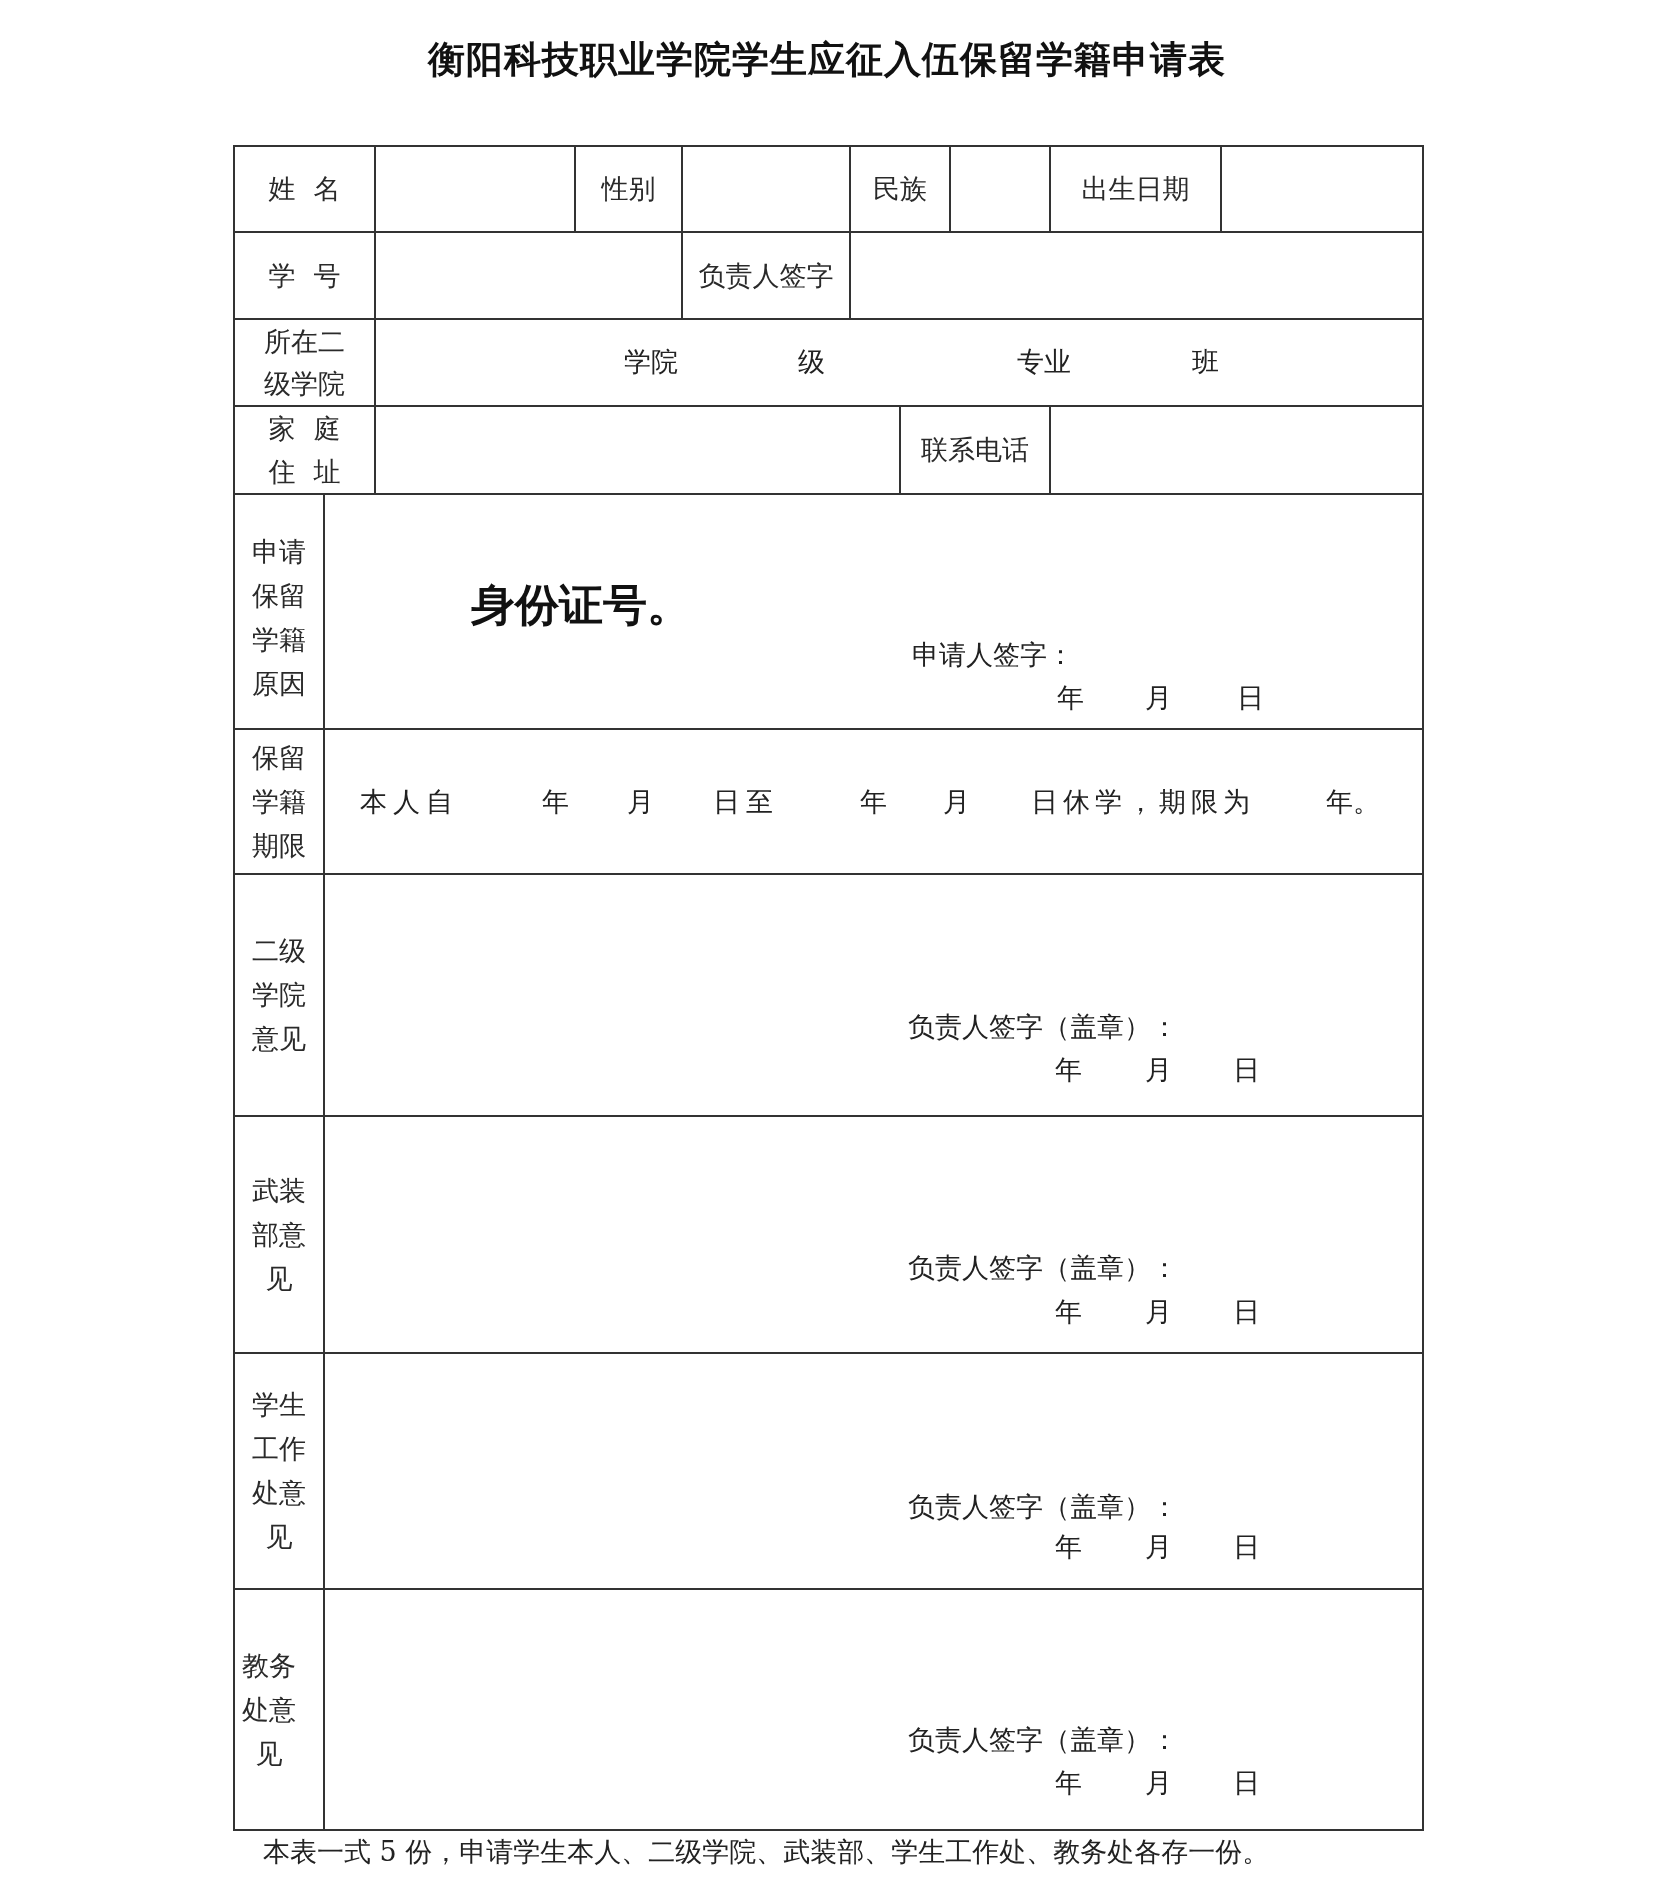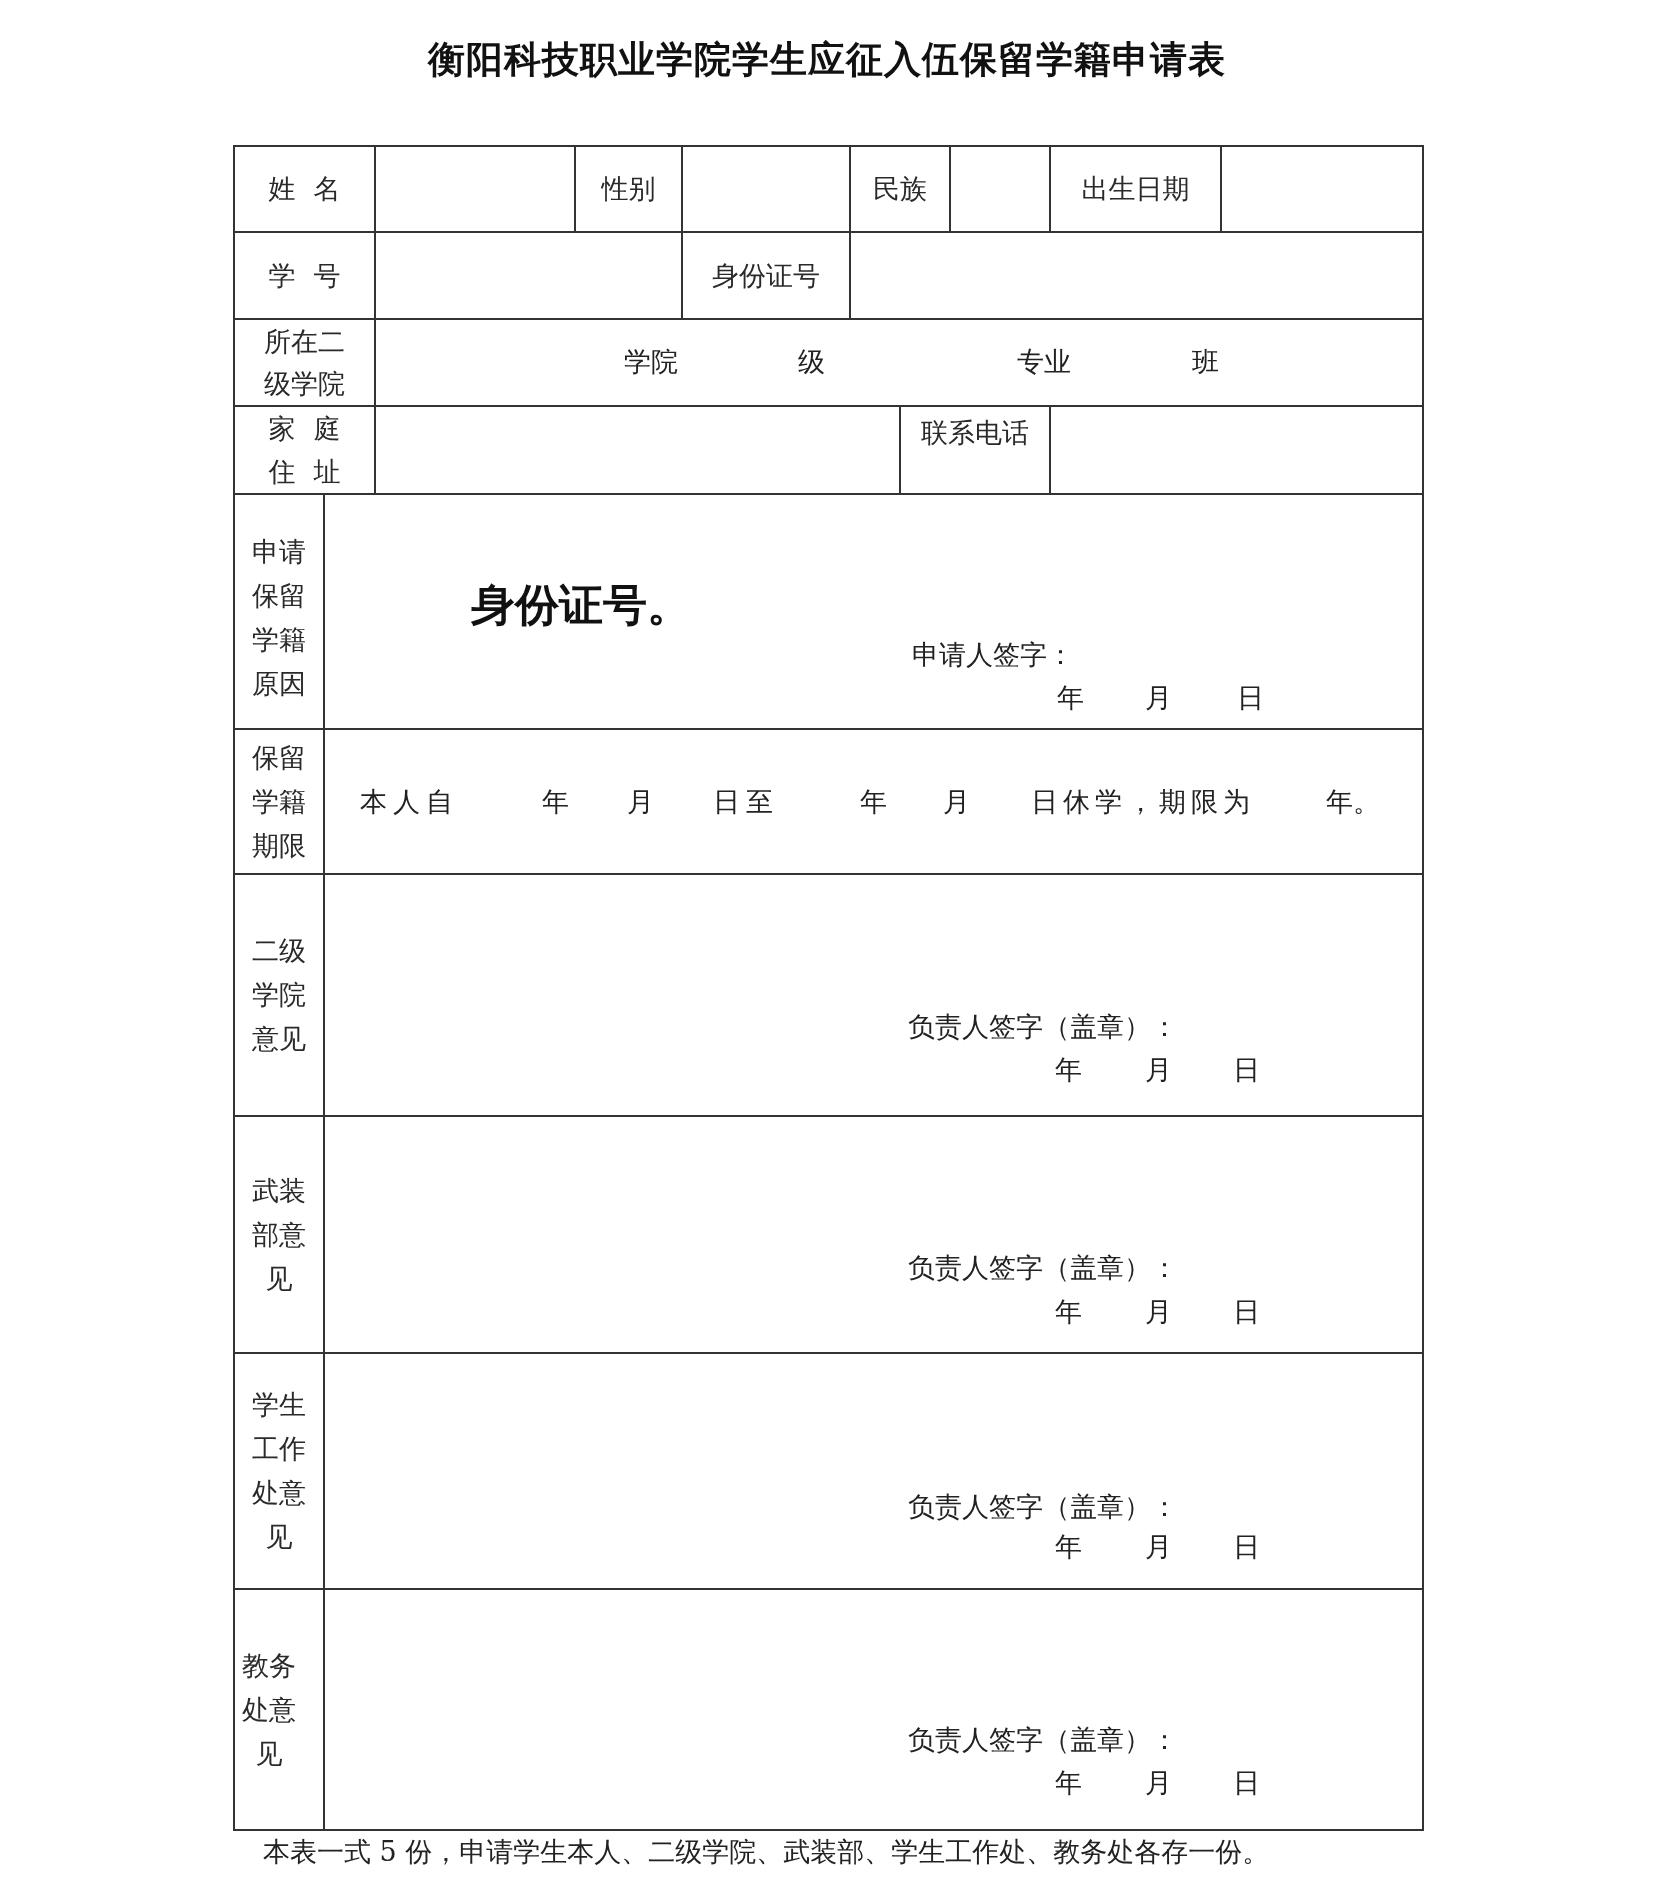--- a/index.html
+++ b/index.html
@@ -68,21 +68,21 @@
 <div class="cell" style="left:1051px;top:147px;width:169px;height:84px">出生日期</div>
 <div class="cell input" style="left:1222px;top:147px;width:200px;height:84px"></div>
 
 <div class="cell" style="left:235px;top:233px;width:139px;height:85px">
   <div style="display:flex;justify-content:space-between;width:72px">
     <span>学</span>
     <span>号</span>
   </div>
 </div>
 <div class="cell input" style="left:376px;top:233px;width:305px;height:85px"></div>
-<div class="cell" style="left:683px;top:233px;width:166px;height:85px">身份证号</div>
+<div class="cell" style="left:683px;top:233px;width:166px;height:85px">负责人签字</div>
 <div class="cell input" style="left:851px;top:233px;width:571px;height:85px"></div>
 
 <div class="cell lbl-multi" style="left:235px;top:320px;width:139px;height:85px;line-height:42px">
   <span>所在二</span>
   <span>级学院</span>
 </div>
 <div class="cell input" style="left:376px;top:320px;width:1046px;height:85px"></div>
 <span class="txt" style="left:624px;top:347px">学院</span>
 <span class="txt" style="left:798px;top:347px">级</span>
 <span class="txt" style="left:1017px;top:347px">专业</span>
@@ -92,21 +92,21 @@
   <div class="spread">
     <span>家</span>
     <span>庭</span>
   </div>
   <div class="spread">
     <span>住</span>
     <span>址</span>
   </div>
 </div>
 <div class="cell input" style="left:376px;top:407px;width:523px;height:86px"></div>
-<div class="cell" style="left:901px;top:390px;width:148px;height:86px">联系电话</div>
+<div class="cell" style="left:901px;top:407px;width:148px;height:86px">联系电话</div>
 <div class="cell input" style="left:1051px;top:407px;width:371px;height:86px"></div>
 
 <div class="cell lbl-multi" style="left:235px;top:495px;width:88px;height:245px;line-height:44px">
   <span>申请</span>
   <span>保留</span>
   <span>学籍</span>
   <span>原因</span>
 </div>
 <div class="cell input" style="left:325px;top:495px;width:1097px;height:233px"></div>
 <div class="reason">身份证号。</div>

